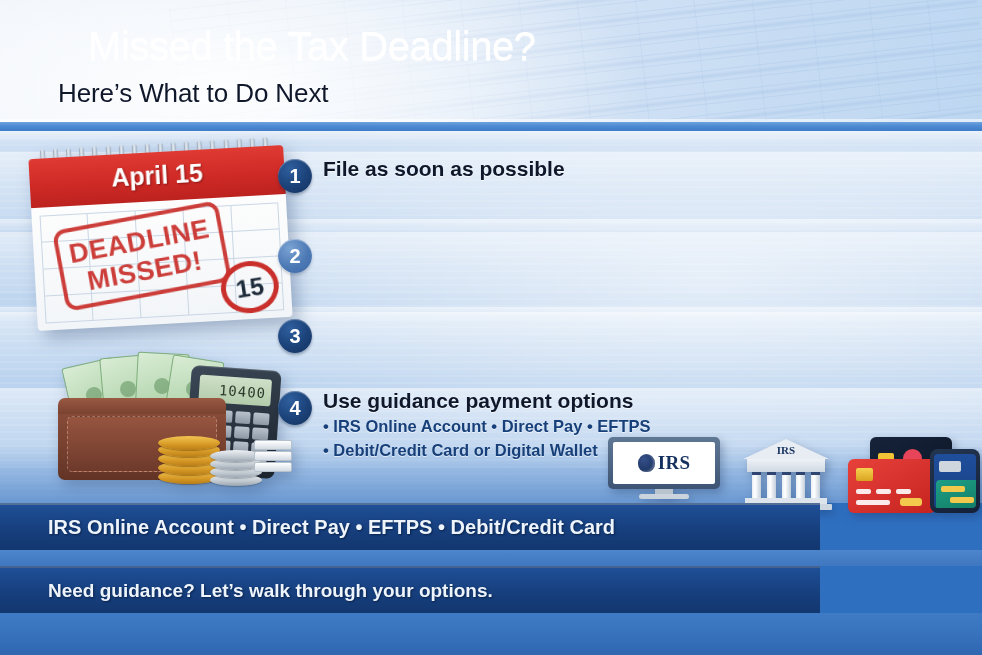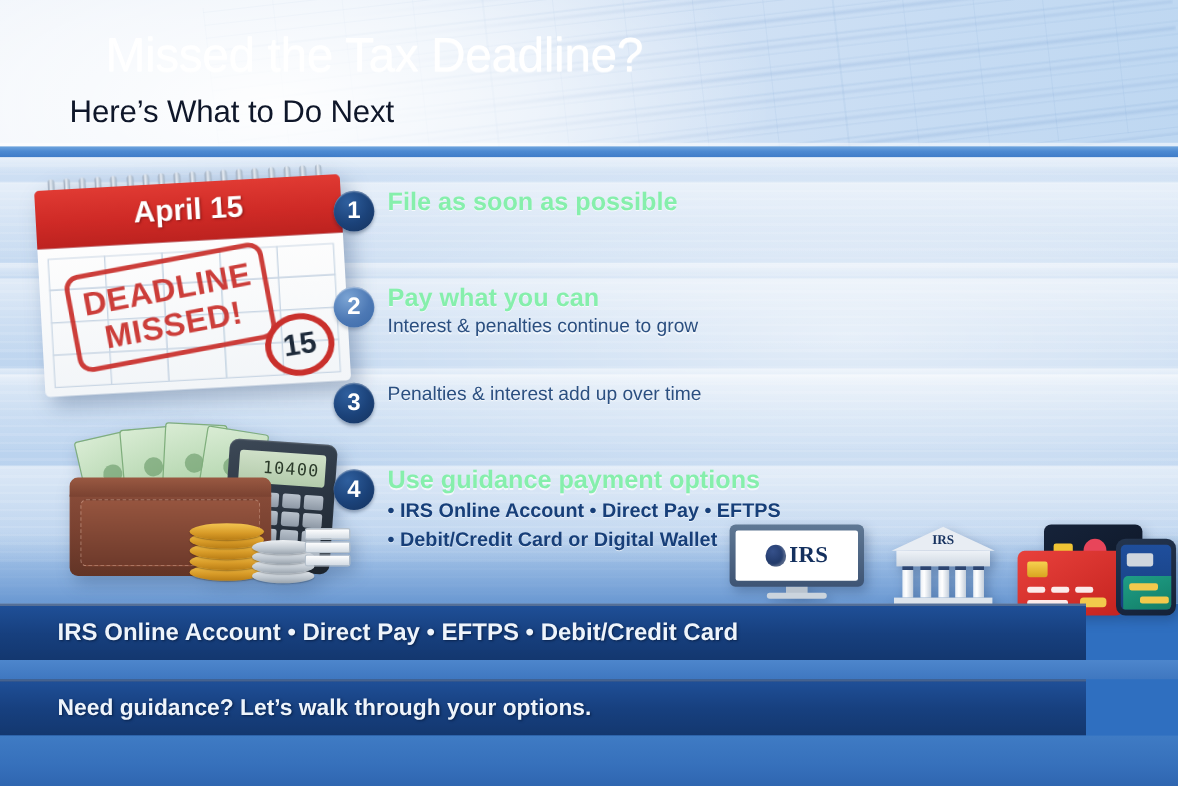--- a/index.html
+++ b/index.html
@@ -105,21 +105,21 @@
     color:#fff; font-size:20px; font-weight:bold;
     display:flex; align-items:center; justify-content:center;
     line-height:1; margin-top:2px;
   }
   .badge.light{
     background:radial-gradient(circle at 35% 28%, #7ba4d4 0%, #4d79b5 55%, #3c6aa8 100%);
     box-shadow:0 2px 3px rgba(10,30,60,.22), inset 0 1px 1px rgba(255,255,255,.45);
   }
   .step-text{ margin-left:11px; }
   .step-title{
-    font-size:21px; font-weight:bold; color:#86efac;
+    font-size:21px; font-weight:bold; color:#0f172a;
     line-height:1.12; white-space:nowrap;
     text-shadow:0 1px 0 rgba(255,255,255,.7);
   }
   .step-sub{
     font-size:16px; color:#2b4f80; margin-top:3px;
     white-space:nowrap; text-shadow:0 1px 0 rgba(255,255,255,.65);
   }
   .bullet-line{
     font-size:16.5px; font-weight:bold; color:#173f79;
     white-space:nowrap; line-height:1.35; margin-top:2px;
@@ -269,21 +269,21 @@
   .phone{ position:absolute; left:82px; top:12px; width:50px; height:64px;
     background:linear-gradient(160deg,#24354f,#142138); border-radius:8px; padding:5px 4px; }
   .phone .ps{ width:100%; height:100%; background:linear-gradient(180deg,#1f4e9c,#17407f); border-radius:4px; position:relative; overflow:hidden; }
   .phone .pill{ position:absolute; left:5px; top:7px; width:22px; height:11px; background:#cfd6de; border-radius:2px; }
   .phone .wcard{ position:absolute; left:2px; top:26px; width:46px; height:32px;
     background:linear-gradient(160deg,#1f9e86,#117a63); border-radius:4px; }
   .phone .wcard i{ position:absolute; height:6px; background:#f2c94c; border-radius:2px; }
 
   
   .bar{
-    position:absolute; left:0; width:905px;
+    position:absolute; left:0; width:820px;
     display:flex; align-items:center;
     color:#eef4fb;
     text-shadow:1px 1px 2px rgba(5,25,60,.75);
   }
   .bar-a{
     top:503px; height:47px;
     background:linear-gradient(180deg,#1f4f97 0%, #17407f 50%, #13376f 100%);
     border-top:2px solid rgba(255,255,255,.28);
     font-size:20px; font-weight:bold; padding-left:48px;
   }
@@ -449,30 +449,25 @@
 
     <div class="step" style="top:26px">
       <div class="badge">1</div>
       <div class="step-text">
         <div class="step-title">File as soon as possible</div>
       </div>
     </div>
 
     <div class="step" style="top:106px">
       <div class="badge light">2</div>
-      <div class="step-text">
-        <div class="step-title">Pay what you can</div>
-        <div class="step-sub">Interest &amp; penalties continue to grow</div>
-      </div>
     </div>
 
     <div class="step" style="top:186px">
       <div class="badge">3</div>
       <div class="step-text">
-        <div class="step-sub">Penalties &amp; interest add up over time</div>
       </div>
     </div>
 
     <div class="step" style="top:258px">
       <div class="badge">4</div>
       <div class="step-text">
         <div class="step-title">Use guidance payment options</div>
         <div class="bullet-line">• IRS Online Account • Direct Pay  • EFTPS</div>
         <div class="bullet-line">• Debit/Credit Card or Digital Wallet</div>
       </div>

